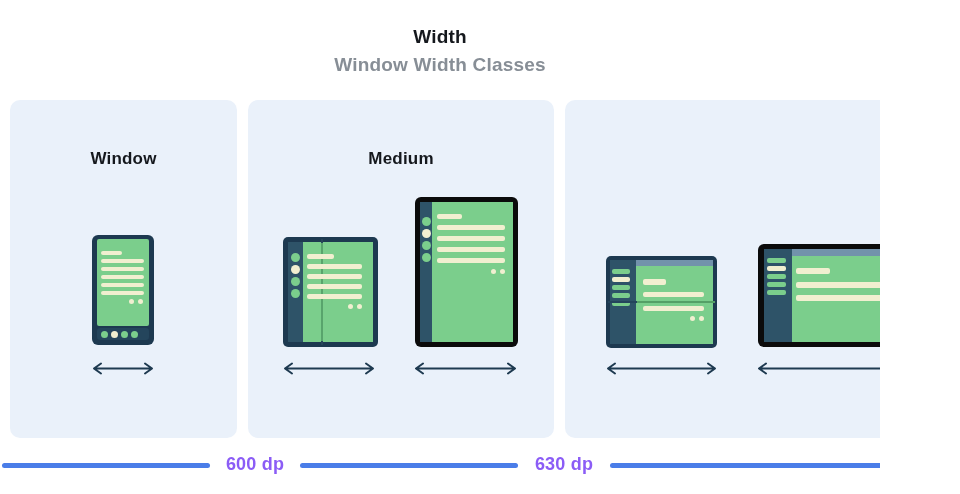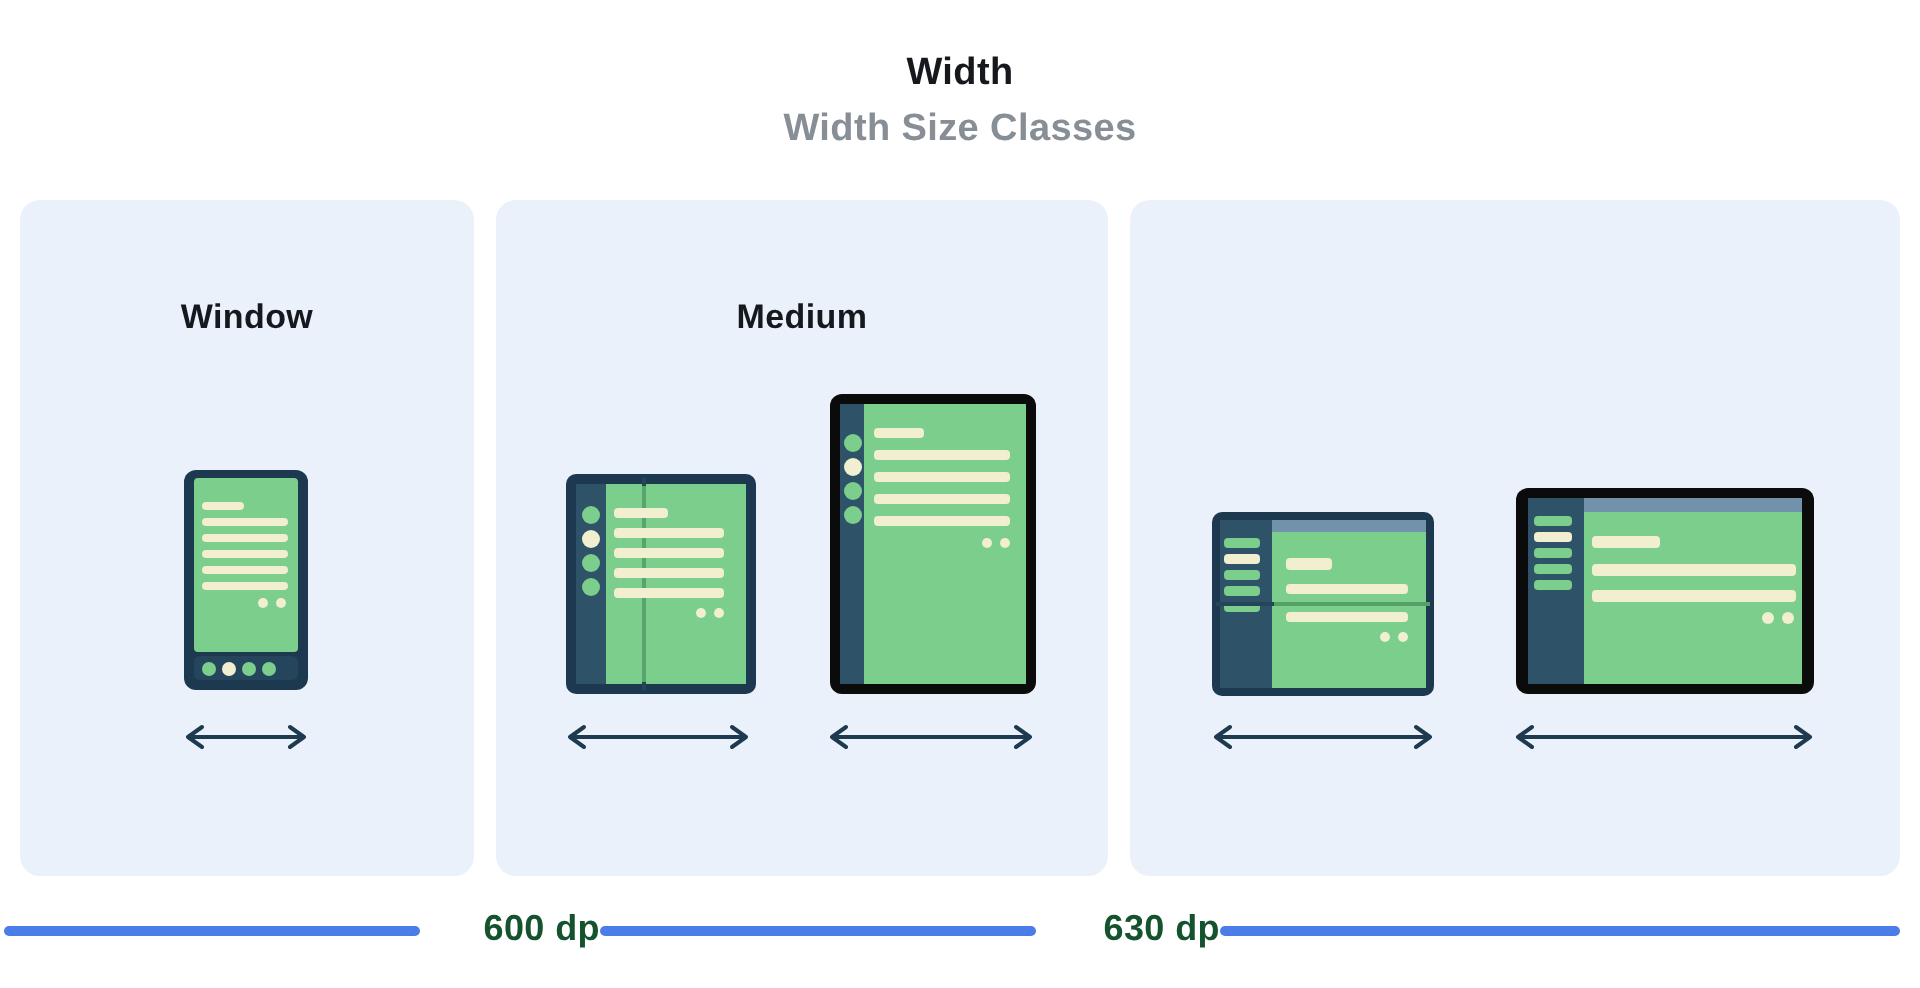--- a/index.html
+++ b/index.html
@@ -1,17 +1,17 @@
 <!DOCTYPE html>
 <html><head>
 <meta charset="utf-8">
 <style>
   * { box-sizing: border-box; }
   body { margin:0; background:#ffffff; font-family:"Liberation Sans", sans-serif; }
-  .page { position:relative; width:960px; height:494px; background:#ffffff; overflow:hidden; }
+  .page { position:relative; width:880px; height:494px; background:#ffffff; overflow:hidden; }
 
   
   .hdr-title { position:absolute; top:26px; left:0; right:0; text-align:center;
                font-size:19px; font-weight:bold; color:#15181d; letter-spacing:.2px; }
   .hdr-sub   { position:absolute; top:54px; left:0; right:0; text-align:center;
                font-size:19px; font-weight:bold; color:#878e96; letter-spacing:.2px; }
 
   
   .panel { position:absolute; top:100px; height:338px; background:#EAF1FA; border-radius:10px; }
   .panel-compact  { left:10px;  width:227px; }
@@ -100,31 +100,31 @@
 
   
   .arrow { position:absolute; top:262px; }
 
   
   .ruler-seg { position:absolute; top:463px; height:5px; border-radius:3px; background:#4A7DE8; }
   .seg1 { left:2px;   width:208px; }
   .seg2 { left:300px; width:218px; }
   .seg3 { left:610px; width:340px; }
   .ruler-label { position:absolute; top:454px; font-size:18px; font-weight:bold;
-                 color:#14532d; text-align:right; letter-spacing:.2px; }
+                 color:#8b5cf6; text-align:center; letter-spacing:.2px; }
   .lbl-600 { left:210px; width:90px; }
   .lbl-840 { left:518px; width:92px; }
 </style>
 </head>
 <body>
 
 <div class="page">
 
   <div class="hdr-title">Width</div>
-  <div class="hdr-sub">Width Size Classes</div>
+  <div class="hdr-sub">Window Width Classes</div>
 
   <section class="panel panel-compact">
     <h3 class="panel-title">Window</h3>
 
     <div class="phone">
       <div class="phone-screen">
         <div class="cbar short"></div>
         <div class="cbar"></div>
         <div class="cbar"></div>
         <div class="cbar"></div>

